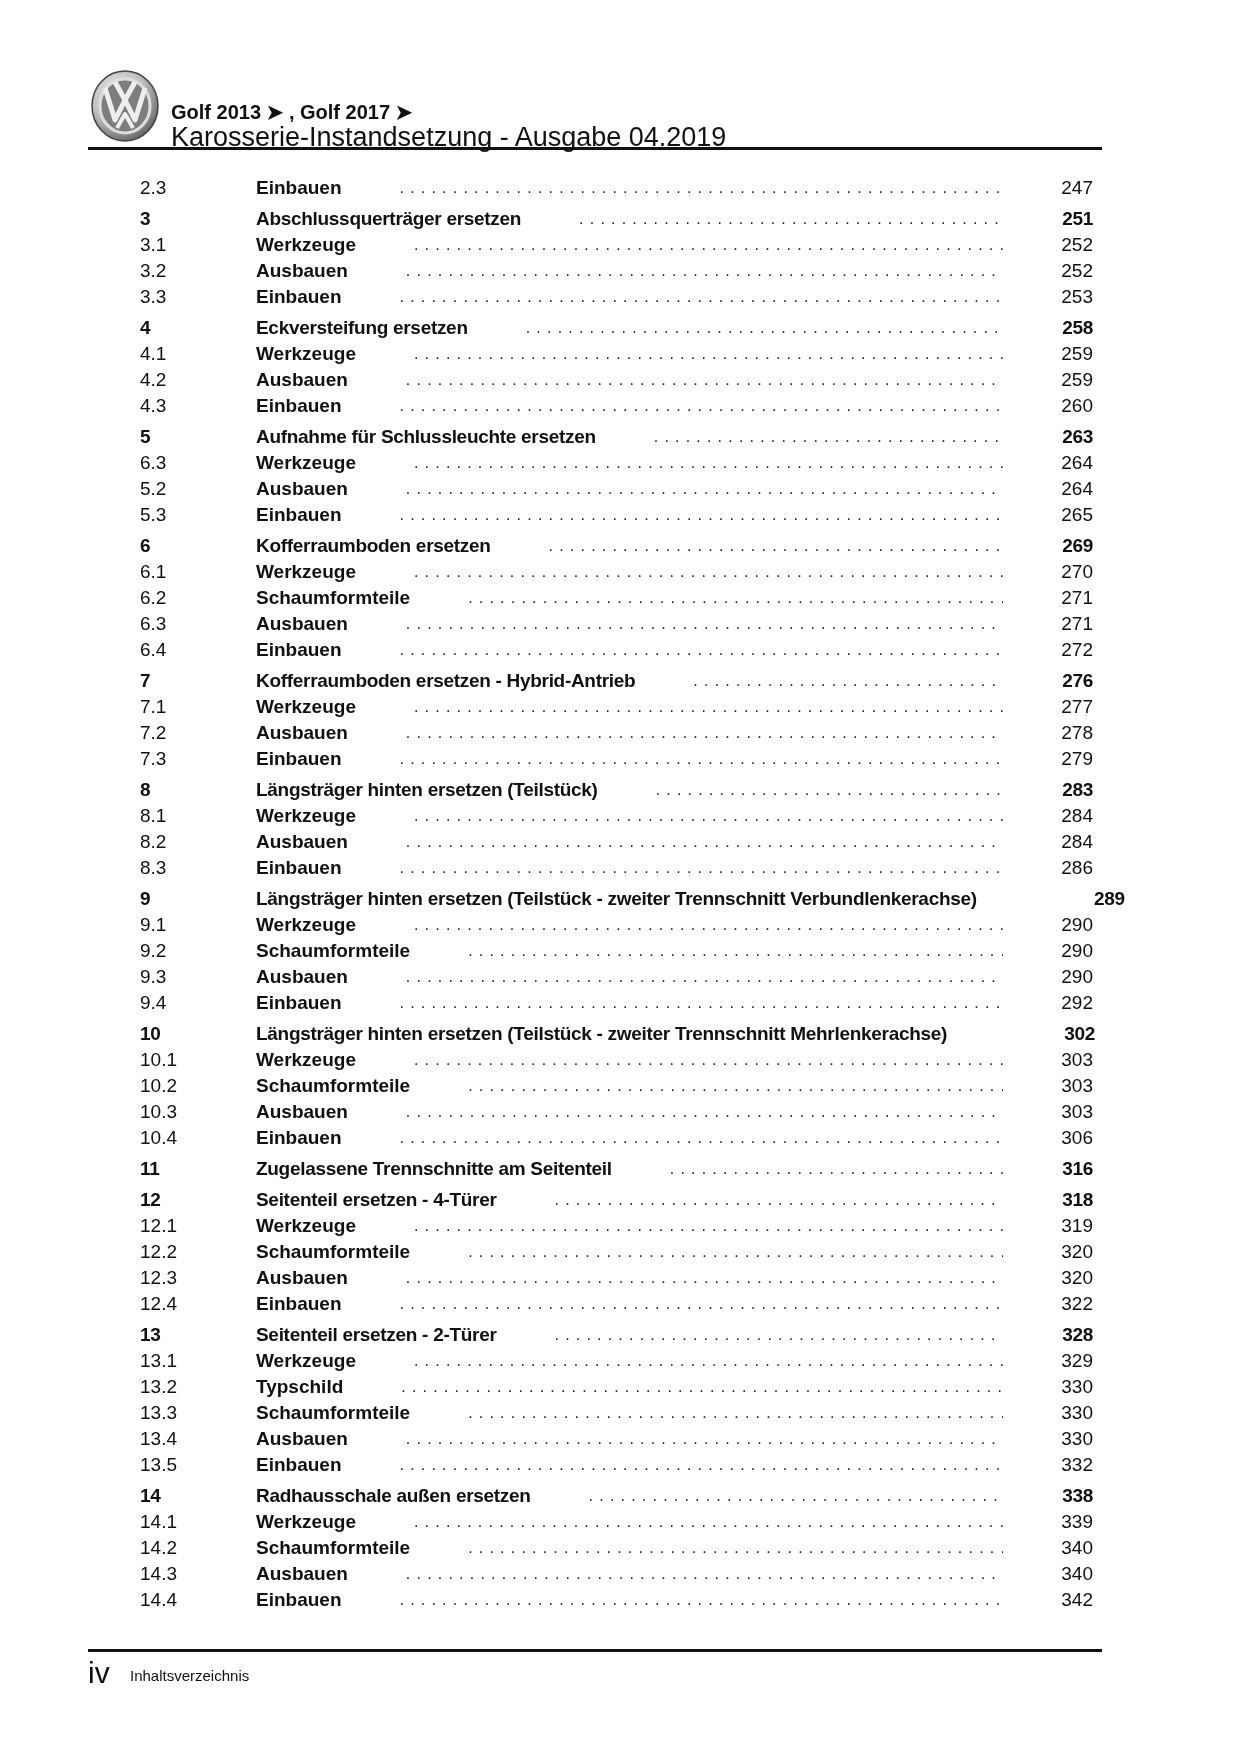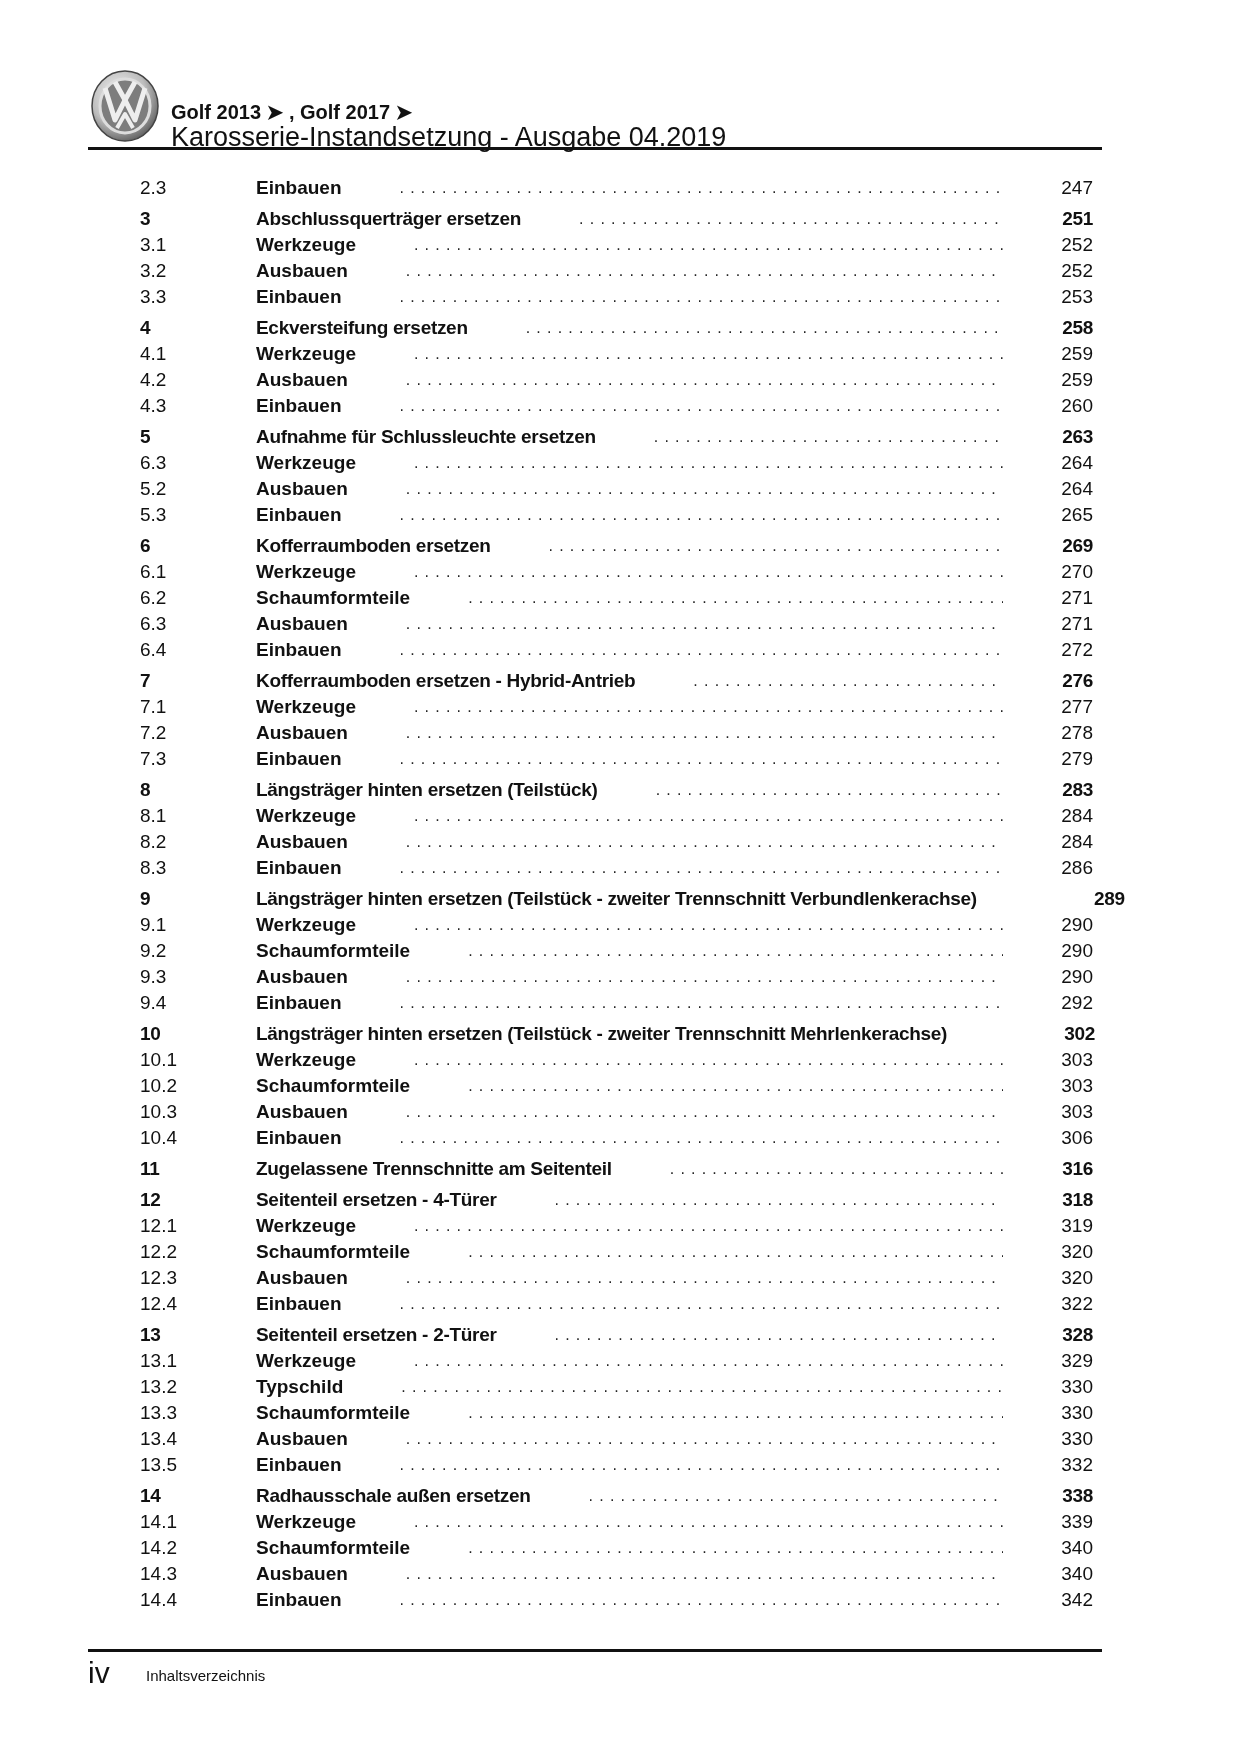--- a/index.html
+++ b/index.html
@@ -12,21 +12,21 @@
   .toc { position: absolute; left: 140px; top: 175px; width: 953px; }
   .row { display: flex; align-items: flex-end; height: 26px; font-size: 19px; line-height: 26px; gap: 48px; }
   .row.sec { height: 31px; padding-top: 5px; box-sizing: border-box; font-weight: bold; letter-spacing: -0.3px; }
   .row.first { height: 26px; padding-top: 0; }
   .num { width: 68px; flex: none; }
   .title { flex: none; white-space: nowrap; padding-right: 10px; font-weight: bold; }
   .dots { flex: 1 1 auto; overflow: hidden; white-space: nowrap; font-weight: normal; letter-spacing: 6.2px; color: #222; font-size: 16px; }
   .page { flex: none; padding-left: 6px; text-align: right; min-width: 36px; }
   .ftr-rule { position: absolute; left: 88px; top: 1649px; width: 1014px; height: 3px; background: #111; }
   .ftr-page { position: absolute; left: 88px; top: 1656px; font-size: 30px; line-height: 34px; text-align: right; }
-  .ftr-label { position: absolute; left: 146px; top: 1667px; font-size: 15px; line-height: 18px; }
+  .ftr-label { position: absolute; left: 130px; top: 1667px; font-size: 15px; line-height: 18px; }
 </style>
 </head>
 <body>
 
 <div class="logo">
   <svg width="68" height="72" viewBox="0 0 68 72">
     <defs>
       <radialGradient id="rg" cx="40%" cy="35%" r="70%">
         <stop offset="0%" stop-color="#f4f4f4"></stop>
         <stop offset="60%" stop-color="#bdbdbd"></stop>

